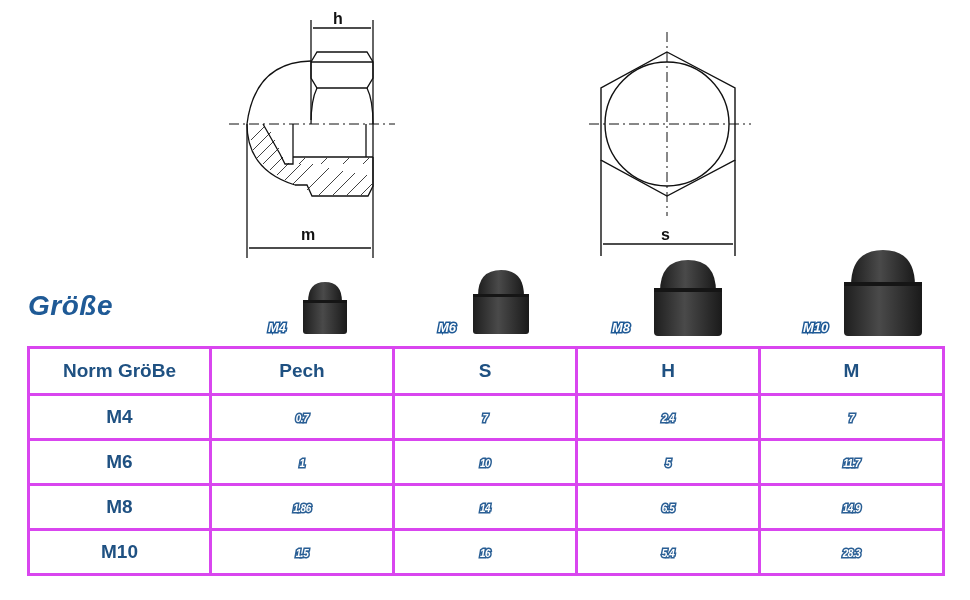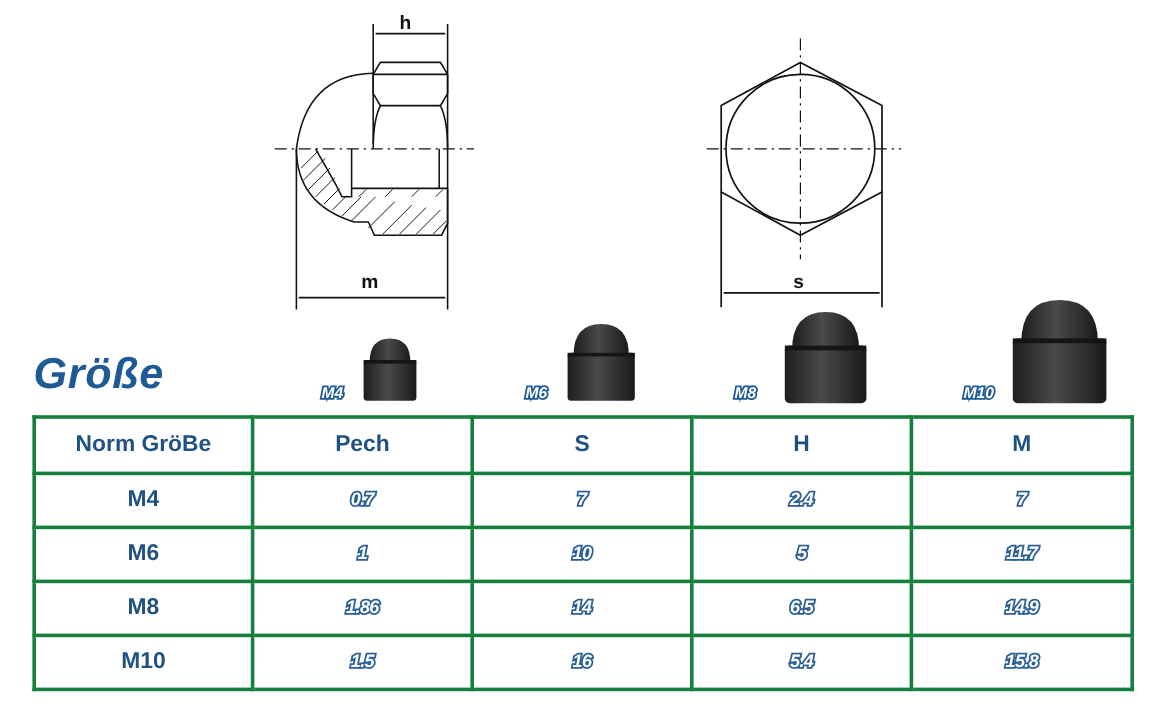--- a/index.html
+++ b/index.html
@@ -1,42 +1,42 @@
 <!DOCTYPE html>
 <html><head>
 <meta charset="utf-8">
 <style>
   html, body { margin: 0; padding: 0; background: #ffffff; }
   body { width: 970px; height: 600px; position: relative; overflow: hidden; font-family: "Liberation Sans", sans-serif; }
   .diagram { position: absolute; }
   .title {
     position: absolute; left: 28px; top: 290px;
     font-family: "Liberation Sans", sans-serif; font-weight: bold; font-style: italic;
-    font-size: 36px; color: #1f5a96; letter-spacing: 0.5px;
+    font-size: 28px; color: #1f5a96; letter-spacing: 0.5px;
   }
   .product { position: absolute; }
   .size-label {
     position: absolute; font-family: "Liberation Sans", sans-serif; font-weight: bold; font-style: italic;
     font-size: 13px; color: #ffffff;
     -webkit-text-stroke: 3px #1f5a96; paint-order: stroke fill;
     text-shadow: 0 0 1px #1f5a96;
   }
   table.spec {
     position: absolute; left: 27px; top: 346px;
     border-collapse: collapse; table-layout: fixed;
   }
   table.spec td {
-    border: 3px solid #15803d; text-align: center; vertical-align: middle;
+    border: 3px solid #d946ef; text-align: center; vertical-align: middle;
     padding: 0; color: #1f5182;
   }
   table.spec tr.head td { height: 44px; font-weight: bold; font-size: 19px; }
   table.spec tr.body td { height: 42px; }
   td.rowhead { font-weight: bold; font-size: 19px; }
   .val {
-    font-family: "Liberation Sans", sans-serif; font-weight: bold; font-style: italic; font-size: 15px;
+    font-family: "Liberation Sans", sans-serif; font-weight: bold; font-style: italic; font-size: 10px;
     color: #ffffff; -webkit-text-stroke: 3px #2a5f95; paint-order: stroke fill; letter-spacing: -0.5px;
   }
   .dimlabel { font-family: "Liberation Sans", sans-serif; font-weight: bold; font-size: 16px; fill: #111; }
 </style>
 </head>
 <body>
 
 <svg class="diagram" style="left:225px; top:0px;" width="180" height="262" viewBox="0 0 180 262">
   <g stroke="#111" fill="none" stroke-width="1.3">
 
@@ -182,16 +182,16 @@
     <td><span class="val">1.86</span></td>
     <td><span class="val">14</span></td>
     <td><span class="val">6.5</span></td>
     <td><span class="val">14.9</span></td>
   </tr>
   <tr class="body">
     <td class="rowhead">M10</td>
     <td><span class="val">1.5</span></td>
     <td><span class="val">16</span></td>
     <td><span class="val">5.4</span></td>
-    <td><span class="val">15.8</span></td>
+    <td><span class="val">28.3</span></td>
   </tr>
 </tbody>
   </table>
 
 </body></html>

